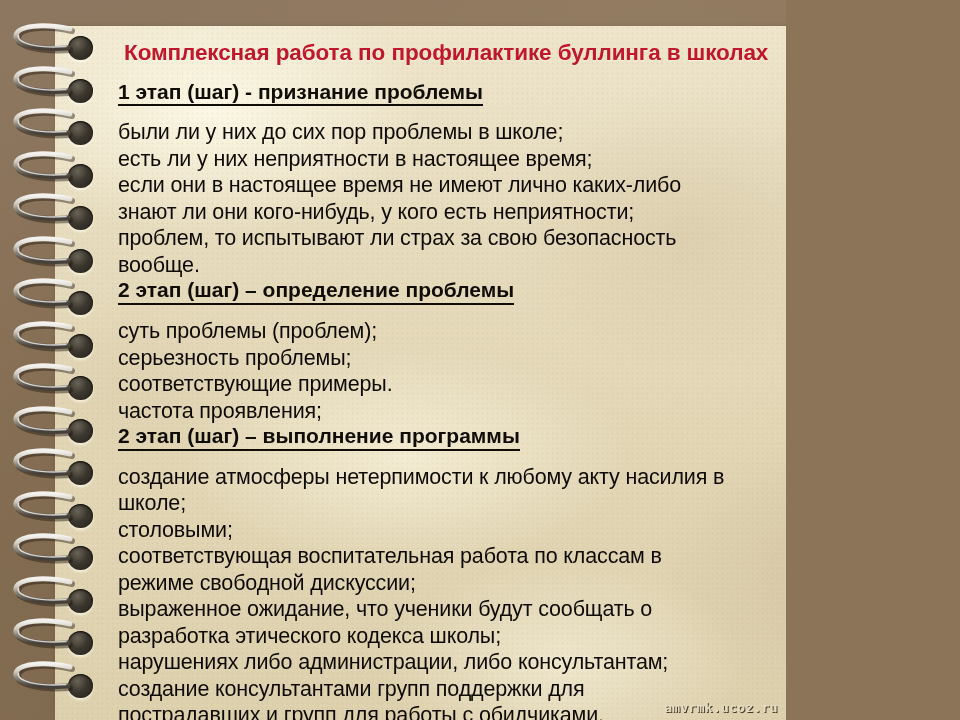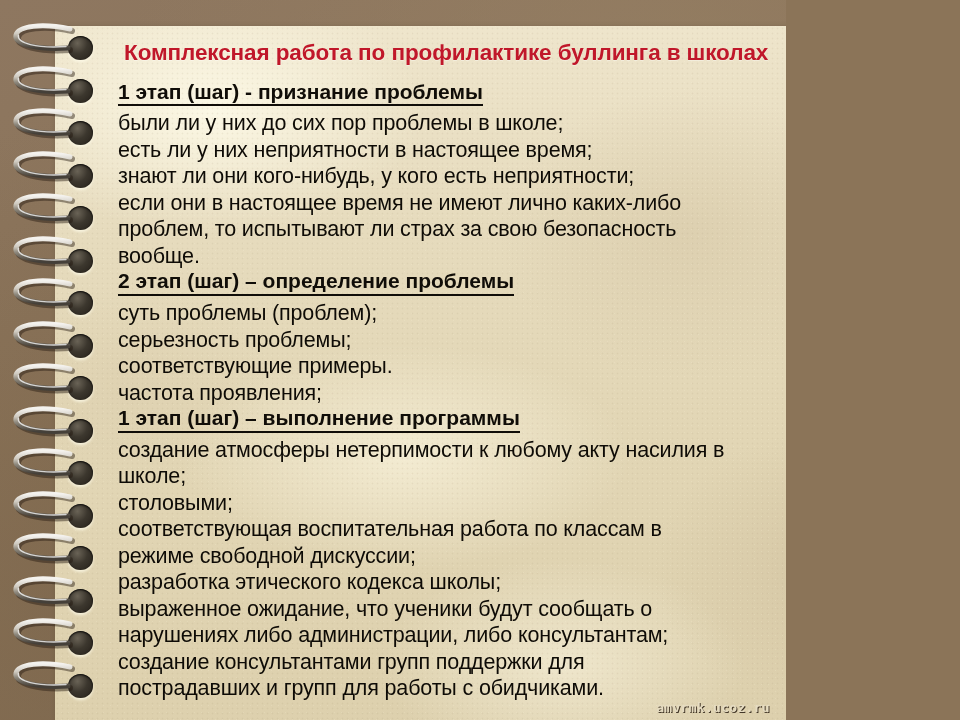--- a/index.html
+++ b/index.html
@@ -110,26 +110,26 @@
 
   .line {
     font-size: 21.5px;
     color: #0e0b06;
     line-height: 26.5px;
     white-space: nowrap;
     letter-spacing: -0.15px;
   }
 
   .block { margin-bottom: 0; }
-  .gap-after-head { margin-top: 3px; }
+  .gap-after-head { margin-top: 12px; }
 
   
   #watermark {
     position: absolute;
-    right: 16px;
+    right: 8px;
     bottom: 5px;
     z-index: 9;
     font-family: "DejaVu Sans Mono", monospace;
     font-size: 13px;
     font-weight: bold;
     color: #e6dcc2;
     letter-spacing: 0.3px;
     text-shadow: 1px 1px 0 rgba(40,28,16,0.85);
   }
 </style>
@@ -367,41 +367,41 @@
       </svg>
     </div>
 
   <div id="content">
     <div class="title">Комплексная работа по профилактике буллинга в школах</div>
     <div id="sections">
         <div class="block">
           <div class="step-head-wrap"><div class="step-head">1 этап (шаг) - признание проблемы</div></div>
           <div class="line gap-after-head">были ли у них до сих пор проблемы в школе;</div>
           <div class="line">есть ли у них неприятности в настоящее время;</div>
+          <div class="line">если они в настоящее время не имеют лично каких-либо</div>
           <div class="line">знают ли они кого-нибудь, у кого есть неприятности;</div>
-          <div class="line">если они в настоящее время не имеют лично каких-либо</div>
           <div class="line">проблем, то испытывают ли страх за свою безопасность</div>
           <div class="line">вообще.</div>
         </div>
         <div class="block">
           <div class="step-head-wrap"><div class="step-head">2 этап (шаг) – определение проблемы</div></div>
           <div class="line gap-after-head">суть проблемы (проблем);</div>
           <div class="line">серьезность проблемы;</div>
           <div class="line">соответствующие примеры.</div>
           <div class="line">частота проявления;</div>
         </div>
         <div class="block">
-          <div class="step-head-wrap"><div class="step-head">1 этап (шаг) – выполнение программы</div></div>
+          <div class="step-head-wrap"><div class="step-head">2 этап (шаг) – выполнение программы</div></div>
           <div class="line gap-after-head">создание атмосферы нетерпимости к любому акту насилия в</div>
           <div class="line">школе;</div>
           <div class="line">столовыми;</div>
           <div class="line">соответствующая воспитательная работа по классам в</div>
           <div class="line">режиме свободной дискуссии;</div>
+          <div class="line">выраженное ожидание, что ученики будут сообщать о</div>
           <div class="line">разработка этического кодекса школы;</div>
-          <div class="line">выраженное ожидание, что ученики будут сообщать о</div>
           <div class="line">нарушениях либо администрации, либо консультантам;</div>
           <div class="line">создание консультантами групп поддержки для</div>
           <div class="line">пострадавших и групп для работы с обидчиками.</div>
         </div>
       </div>
   </div>
 
   <div id="watermark">amvrmk.ucoz.ru</div>
 
 </div>

